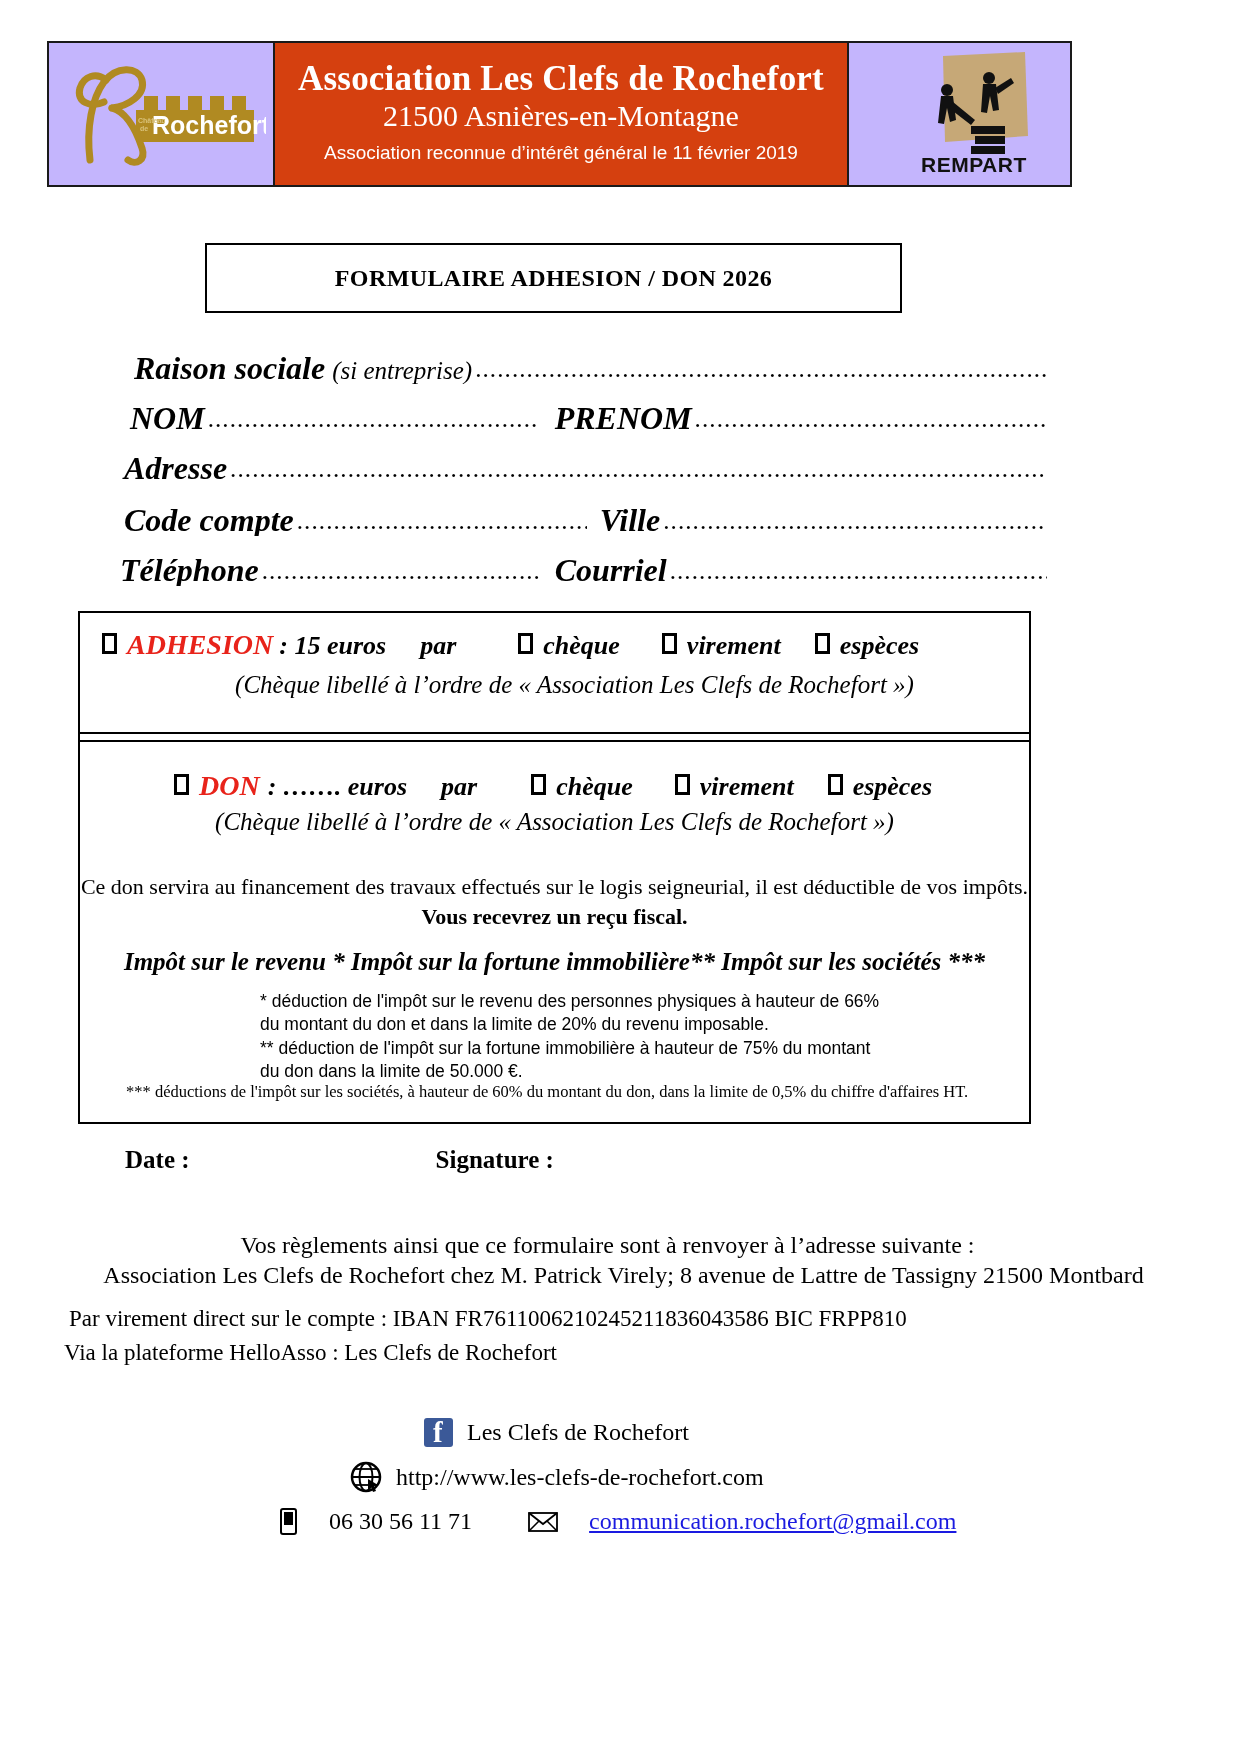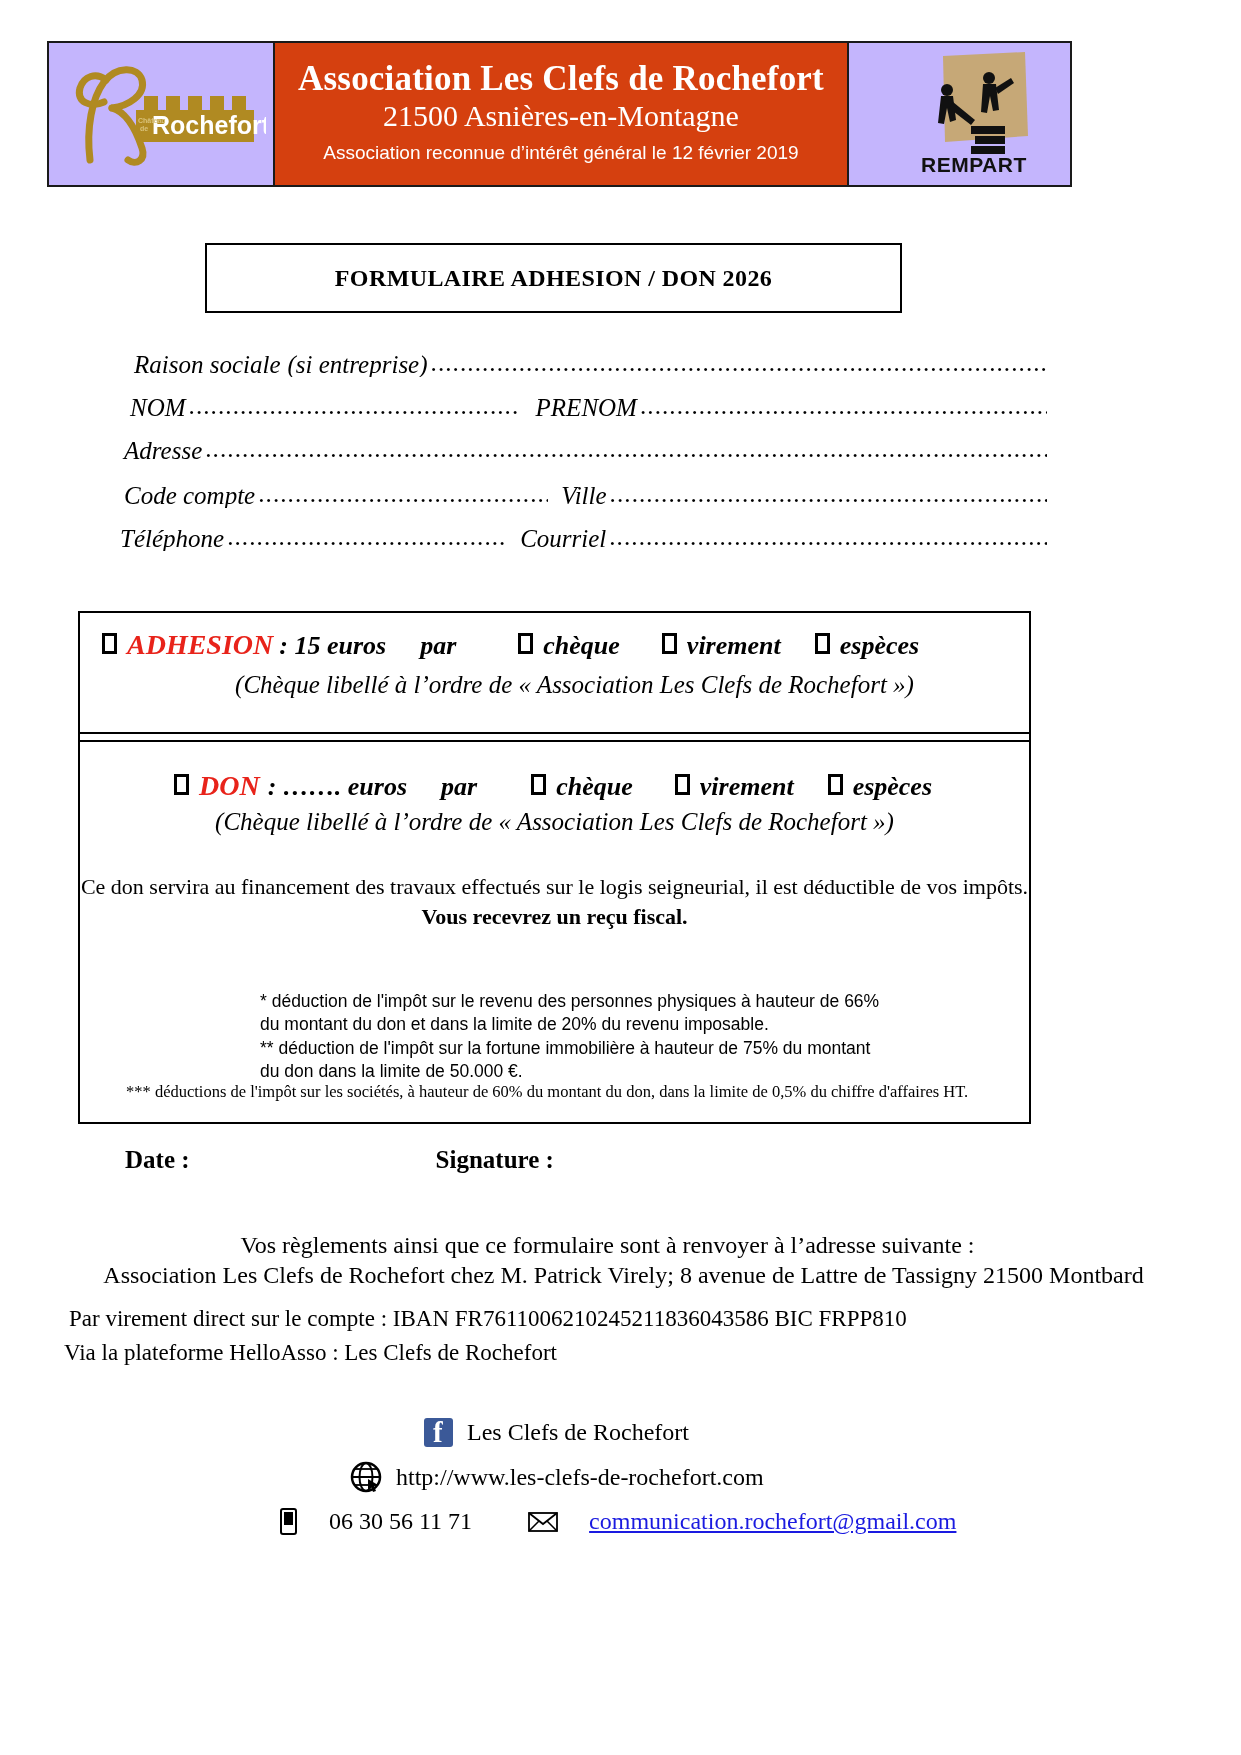--- a/index.html
+++ b/index.html
@@ -135,23 +135,23 @@
     white-space: nowrap;
     overflow: hidden;
   }
   .f-r1 { margin-bottom: 18px; padding-left: 14px; }
   .f-r2 { margin-bottom: 18px; padding-left: 10px; }
   .f-r3 { margin-bottom: 20px; padding-left: 4px; }
   .f-r4 { margin-bottom: 18px; padding-left: 4px; }
   .f-r5 { margin-bottom: 0; padding-left: 0px; }
 
   .lbl {
-    font-weight: normal;
-    font-style: italic;
-    font-size: 25px;
+    font-weight: bold;
+    font-style: italic;
+    font-size: 32px;
   }
   .lbl-plain {
     font-style: italic;
     font-weight: normal;
     font-size: 25px;
     margin-left: 7px;
   }
   .dots {
     flex: 1 1 auto;
     overflow: hidden;
@@ -476,21 +476,21 @@
         </g>
         <text x="96" y="84" fill="#ffffff" font-family="Liberation Sans, sans-serif" font-size="25" font-weight="bold">Rochefort</text>
         <text x="82" y="73" fill="#d9c27a" font-family="Liberation Sans, sans-serif" font-size="7" font-weight="bold">Château</text>
         <text x="84" y="81" fill="#d9c27a" font-family="Liberation Sans, sans-serif" font-size="7" font-weight="bold">de</text>
       </svg>
     </div>
 
     <div class="hdr-cell hdr-center">
       <div class="hdr-title">Association Les Clefs de Rochefort</div>
       <div class="hdr-sub">21500 Asnières-en-Montagne</div>
-      <div class="hdr-note">Association reconnue d’intérêt général le 12 février 2019</div>
+      <div class="hdr-note">Association reconnue d’intérêt général le 11 février 2019</div>
     </div>
 
     <div class="hdr-cell hdr-logo-right">
       <svg class="logo-rempart" viewBox="0 0 150 128">
         <path d="M58 6 L140 2 L143 86 L60 92 Z" fill="#c6a877"></path>
 
         <g fill="#111111">
           <circle cx="62" cy="40" r="6"></circle>
           <path d="M56 46 l12 0 l3 24 l-6 2 l-3 -14 l-3 16 l-6 -1 z"></path>
           <path d="M68 52 l22 18 l-4 5 l-22 -17 z"></path>
@@ -585,20 +585,21 @@
       </span>
       <span class="pay-opt" style="margin-left:34px;">
         <span class="cbox"></span>
         <span>espèces</span>
       </span>
     </div>
 
     <div class="don-line2">(Chèque libellé à l’ordre de « Association Les Clefs de Rochefort »)</div>
     <div class="don-para1">Ce don servira au financement des travaux effectués sur le logis seigneurial, il est déductible de vos impôts.</div>
     <div class="don-para2">Vous recevrez un reçu fiscal.</div>
+    <div class="don-taxes">Impôt sur le revenu *  Impôt sur la fortune immobilière**  Impôt sur les sociétés  ***</div>
 
     <div class="don-notes">
       <div>* déduction de l'impôt sur le revenu des personnes physiques à hauteur de 66%</div>
       <div>du montant du don et dans la limite de 20% du revenu imposable.</div>
       <div>** déduction de l'impôt sur la fortune immobilière à hauteur de 75% du montant</div>
       <div>du don dans la limite de 50.000 €.</div>
     </div>
     <div class="don-note3">*** déductions de l'impôt sur les sociétés, à hauteur de 60% du montant du don, dans la limite de 0,5% du chiffre d'affaires HT.</div>
   </div>
 

